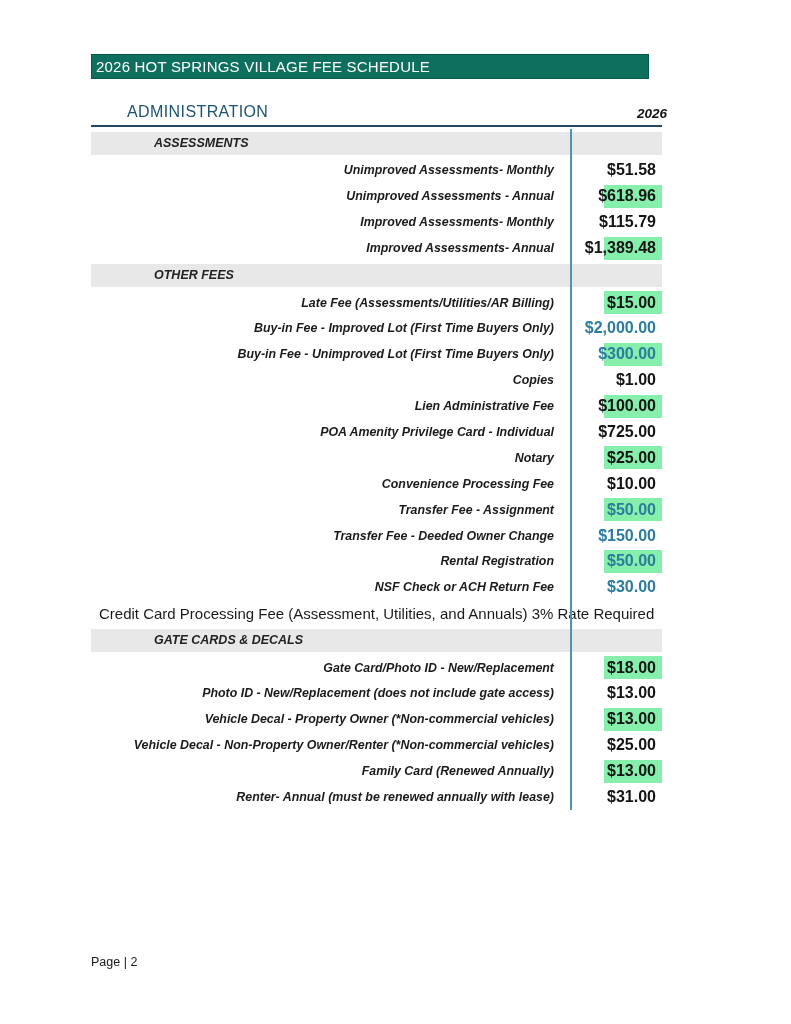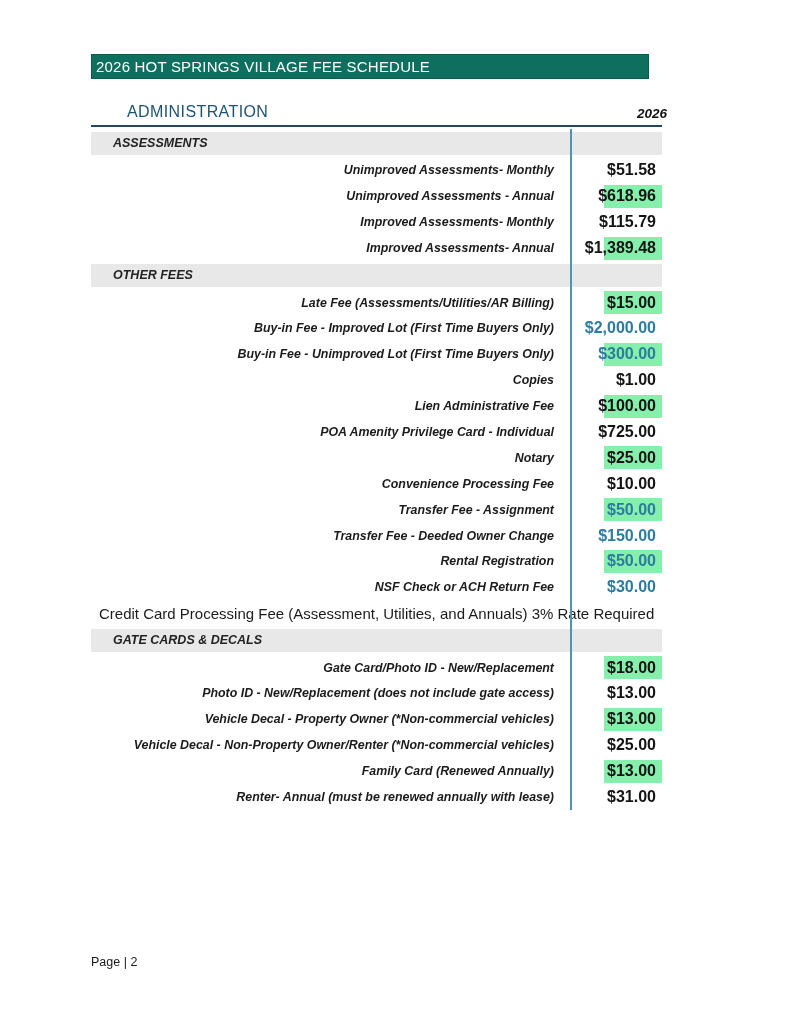--- a/index.html
+++ b/index.html
@@ -55,21 +55,21 @@
     position:absolute;left:479px;top:0;bottom:0;
     width:2px;background:#4f94b8;z-index:5;
   }
   .section-band{
     height:23.5px;
     margin:2.5px 0;
     background:#e8e8e8;
     display:flex;align-items:center;
   }
   .section-band .sec-label{
-    padding-left:22px;
+    padding-left:63px;
     font-size:12.5px;
     font-weight:bold;
     font-style:italic;
     color:#222;
   }
   .fee-row{
     height:25.9px;
     display:flex;
     align-items:stretch;
   }

